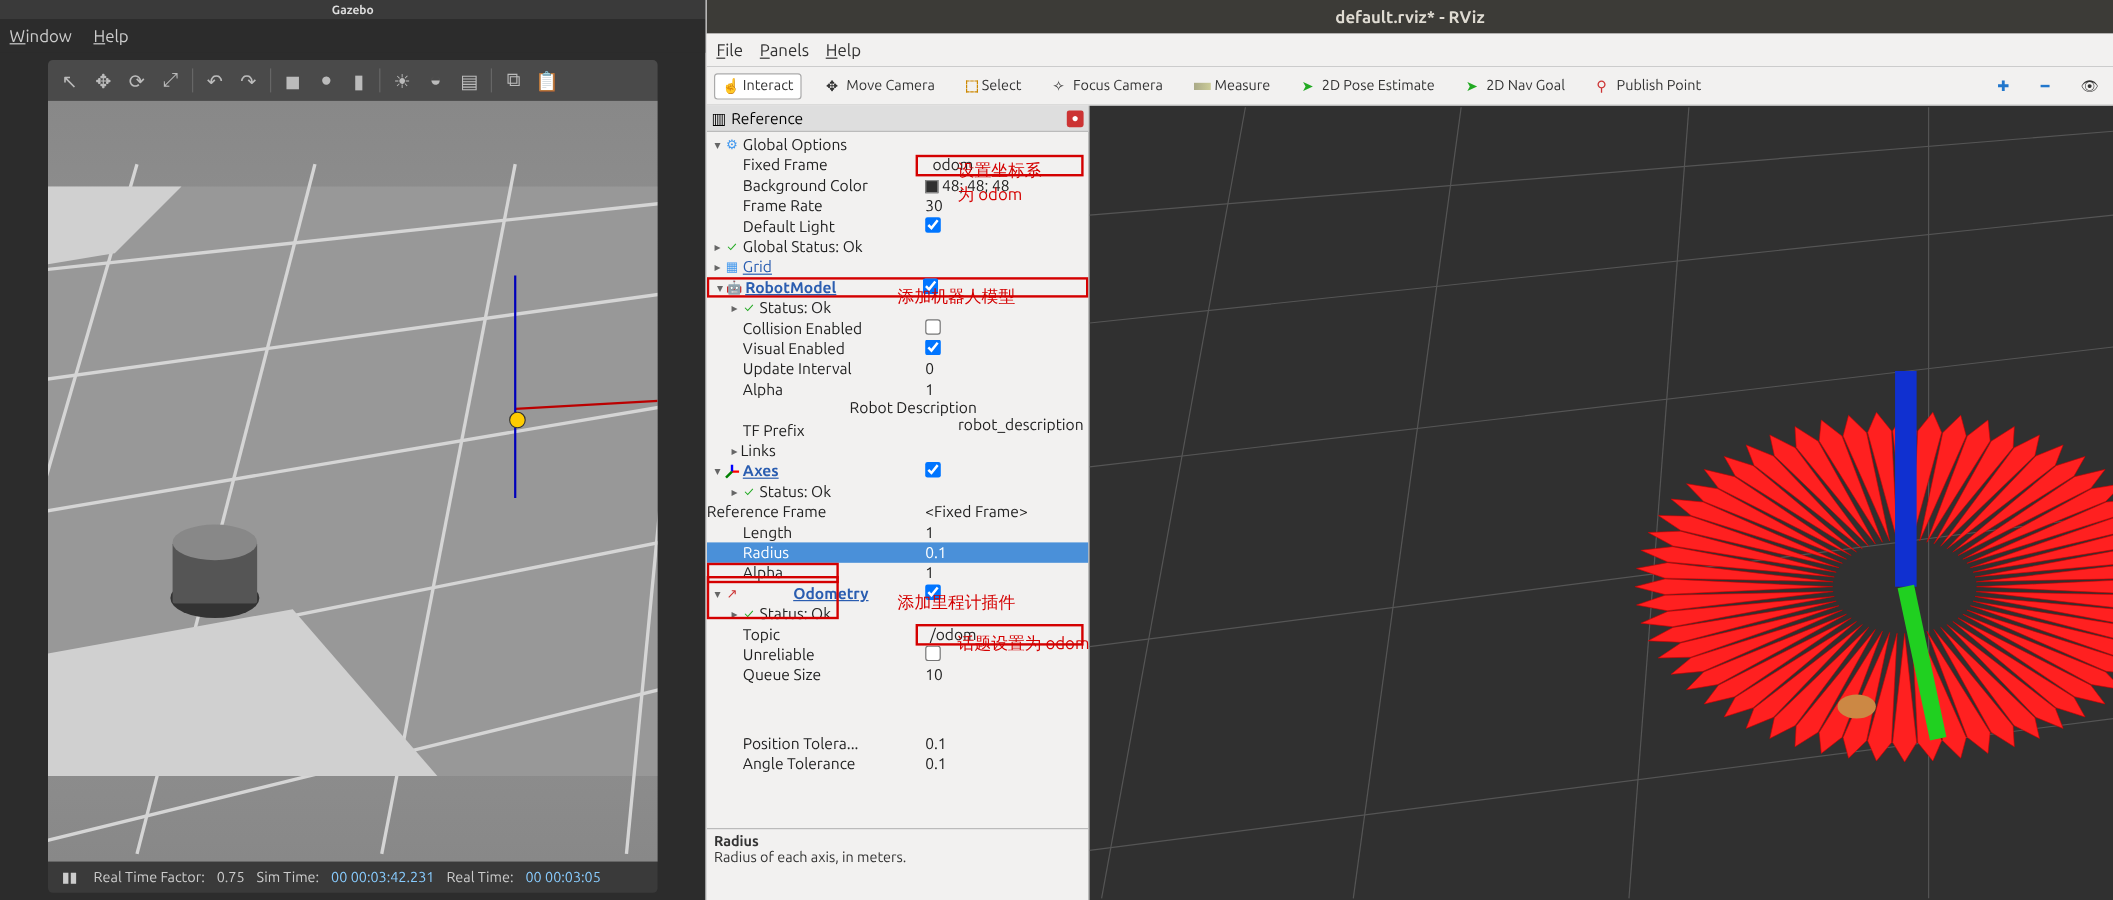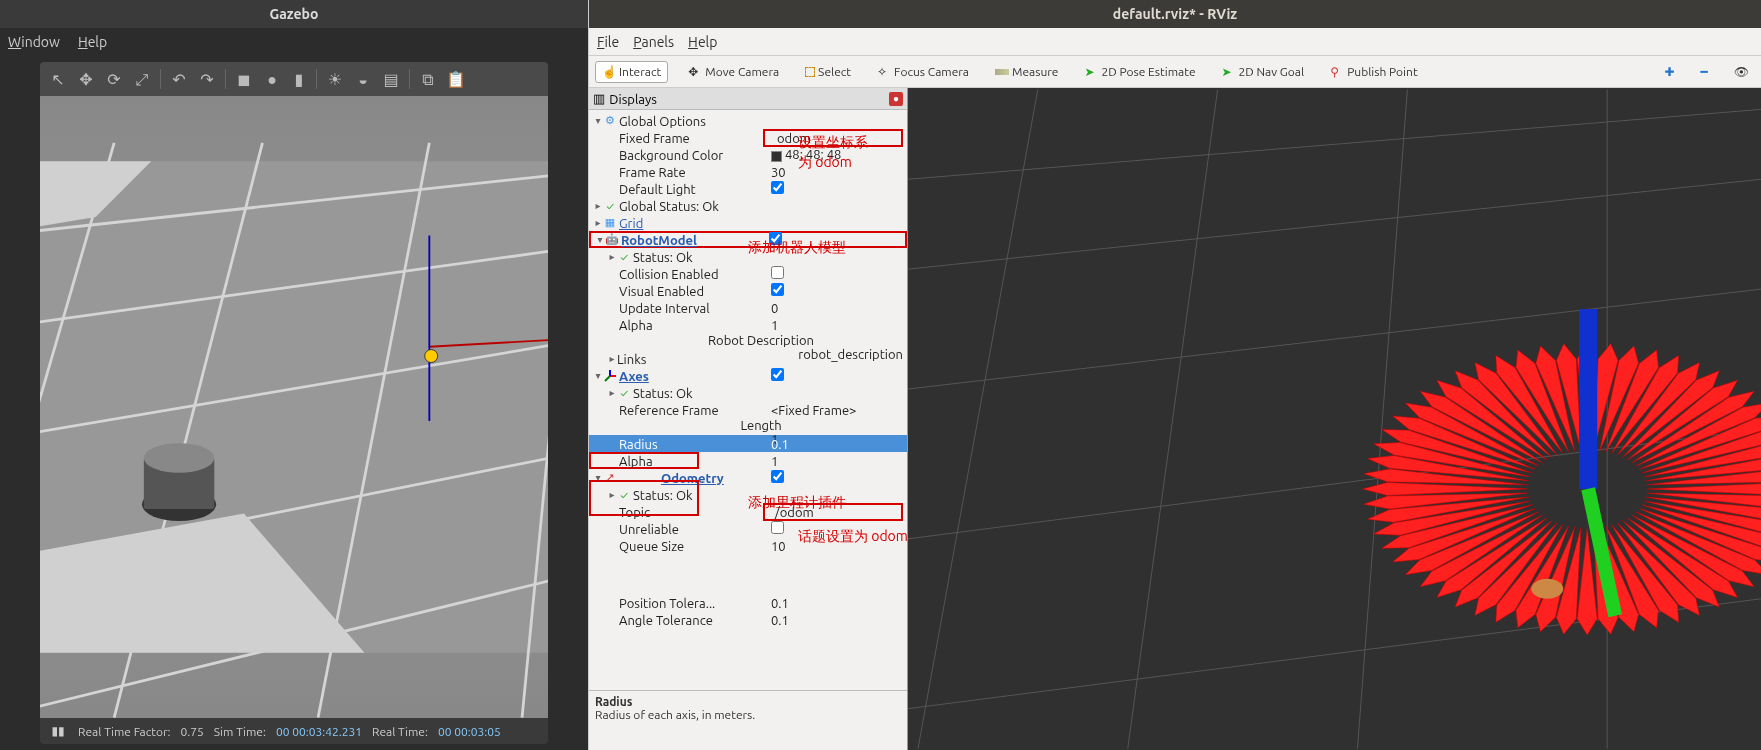--- a/index.html
+++ b/index.html
@@ -1,20 +1,20 @@
 <!DOCTYPE html>
 <html><head>
   <meta charset="utf-8">
   <style>
     * { margin: 0; padding: 0; box-sizing: border-box; font-family: Ubuntu, Arial, sans-serif; }
     body { width: 1761px; height: 750px; background: #fff; display: flex; overflow: hidden; position: relative; }
     
     
     .gaz { width: 588px; height: 750px; background: #2c2c2c; display: flex; flex-direction: column; }
-    .gaz-title { height: 28px; background: #3a3a3a; color: #ddd; display: flex; align-items: center; justify-content: center; font-size: 14px; font-weight: bold; }
+    .gaz-title { height: 16px; background: #3a3a3a; color: #ddd; display: flex; align-items: center; justify-content: center; font-size: 10px; font-weight: bold; }
     .gaz-menu { height: 28px; background: #2c2c2c; display: flex; align-items: center; padding: 0 8px; gap: 18px; color: #ccc; font-size: 14px; }
     .gaz-menu span:first-letter { text-decoration: underline; }
     .gaz-tb { height: 34px; background: #4a4a4a; margin: 6px 40px 0 40px; border-radius: 4px 4px 0 0; display: flex; align-items: center; padding: 0 6px; gap: 4px; }
     .tb-btn { width: 24px; height: 24px; display: flex; align-items: center; justify-content: center; color: #bbb; cursor: pointer; }
     .tb-sep { width: 1px; height: 20px; background: #666; margin: 0 2px; }
     .gaz-view { flex: 1; margin: 0 40px; background: linear-gradient(180deg,#888 0%,#999 50%,#888 100%); position: relative; overflow: hidden; }
     .gaz-status { height: 26px; margin: 0 40px 6px 40px; background: #3a3a3a; border-radius: 0 0 4px 4px; display: flex; align-items: center; padding: 0 8px; gap: 10px; color: #ccc; font-size: 12px; }
     .play { width: 20px; height: 20px; display: flex; align-items: center; justify-content: center; }
     
     
@@ -158,21 +158,21 @@
       </div>
     <div style="flex:1"></div>
     <div class="rtb-btn" style="color:#27c;">✚</div>
     <div class="rtb-btn" style="color:#27c;">━</div>
     <div class="rtb-btn">👁</div>
   </div>
   <div class="rviz-body">
     <div class="disp">
       <div class="disp-hdr">
         <span>▥</span>
-        <span>Displays</span>
+        <span>Reference</span>
         <span class="close-x">●</span>
       </div>
       <div class="tree">
         <div class="row" style="padding-left:4px;">
             <span class="exp">▾</span>
             <span class="ico" style="color:#49e;">⚙</span>
             <span class="lbl">Global Options</span>
           </div>
         <div class="row" style="padding-left:30px;">
             <span class="lbl">Fixed Frame</span>
@@ -223,20 +223,23 @@
             <span class="lbl">Update Interval</span>
             <span class="val">0</span>
           </div>
         <div class="row" style="padding-left:30px;">
             <span class="lbl">Alpha</span>
             <span class="val">1</span>
           </div>
         <div class="row" style="padding-left:30px;flex-direction:column;">
             <span class="lbl">Robot Description</span>
             <span class="val" style="min-width:auto;">robot_description</span>
+          </div>
+        <div class="row" style="padding-left:30px;">
+            <span class="lbl">TF Prefix</span>
           </div>
         <div class="row" style="padding-left:18px;">
             <span class="exp">▸</span>
             <span class="lbl">Links</span>
           </div>
         <div class="row" style="padding-left:4px;">
             <span class="exp">▾</span>
             <span class="ico">
               <svg width="12" height="12">
                 <line x1="6" y1="6" x2="12" y2="6" stroke="red" stroke-width="2"></line>
@@ -245,25 +248,25 @@
               </svg>
             </span>
             <span class="lbl link" style="font-weight:bold;">Axes</span>
             <span class="val"><input type="checkbox" class="chk" checked="" style=""></span>
           </div>
         <div class="row" style="padding-left:18px;">
             <span class="exp">▸</span>
             <span class="ico" style="color:#2a2;">✓</span>
             <span class="lbl">Status: Ok</span>
           </div>
-        <div class="row" style="padding-left:30px;">
+        <div class="row" style="">
             <span class="lbl">Reference Frame</span>
             <span class="val">&lt;Fixed Frame&gt;</span>
           </div>
-        <div class="row" style="padding-left:30px;flex-direction:column;">
+        <div class="row" style="padding-left:30px;">
             <span class="lbl">Length</span>
             <span class="val">1</span>
           </div>
         <div class="row sel" style="padding-left:30px;">
             <span class="lbl">Radius</span>
             <span class="val">0.1</span>
           </div>
         <div class="row" style="padding-left:30px;">
             <span class="lbl">Alpha</span>
             <span class="val">1</span>

